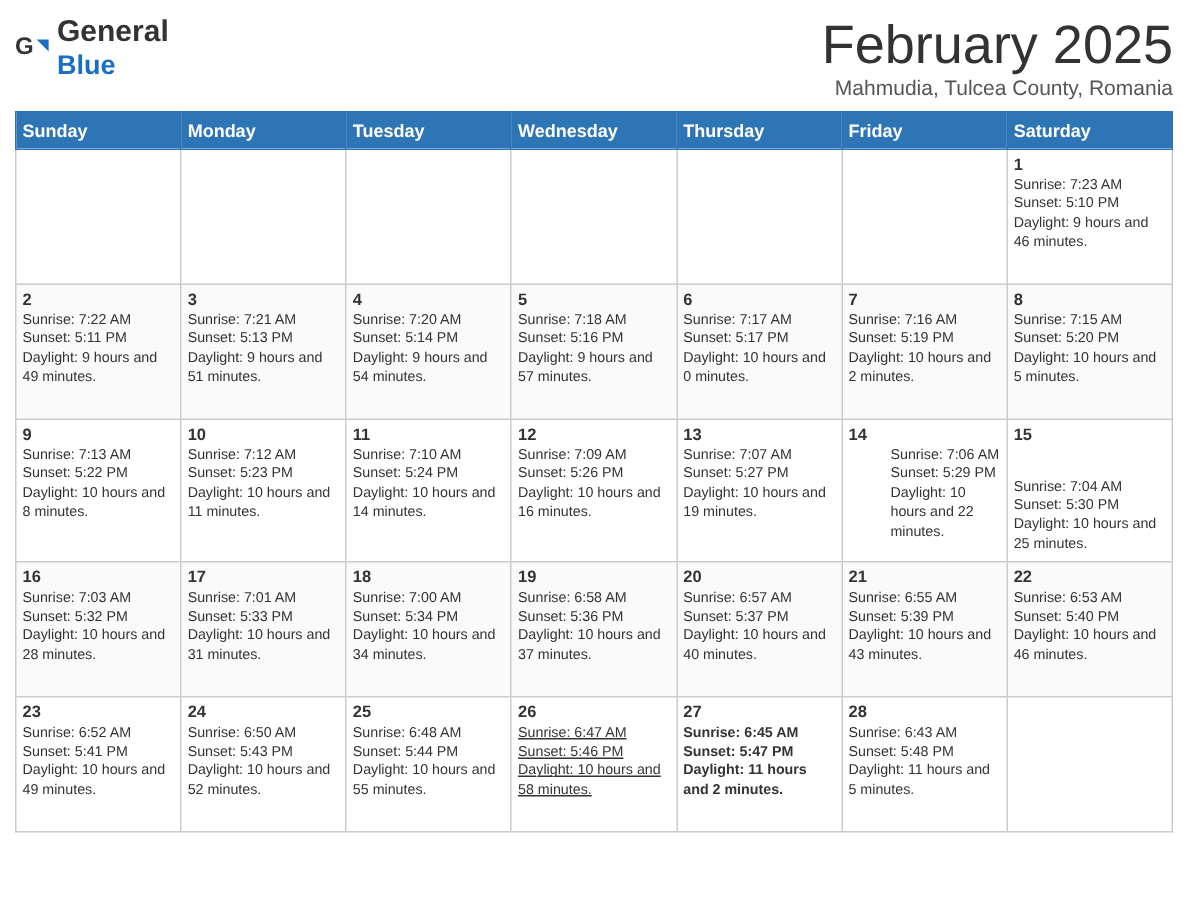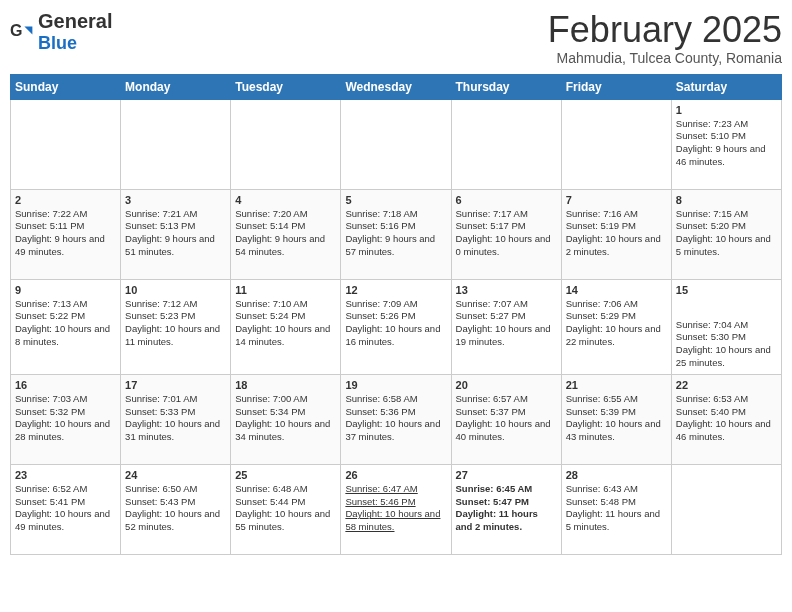--- a/index.html
+++ b/index.html
@@ -209,21 +209,21 @@
 Daylight: 10 hours and 16 minutes.</div>
         </td>
         <td>
           <span class="day-num">13</span>
           <div class="day-info" style="white-space: pre-line;">Sunrise: 7:07 AM
 Sunset: 5:27 PM
 Daylight: 10 hours and 19 minutes.</div>
         </td>
         <td>
           <span class="day-num">14</span>
-          <div class="day-info" style="white-space: pre-line;">Sunrise: 7:06 AM
+          <div class="day-info" style="white-space: pre-line; margin-left: 28px;">Sunrise: 7:06 AM
 Sunset: 5:29 PM
 Daylight: 10 hours and 22 minutes.</div>
         </td>
         <td>
           <span class="day-num">15</span>
           <div class="day-info" style="white-space: pre-line; margin-top: 23px;">Sunrise: 7:04 AM
 Sunset: 5:30 PM
 Daylight: 10 hours and 25 minutes.</div>
         </td>
       </tr>

